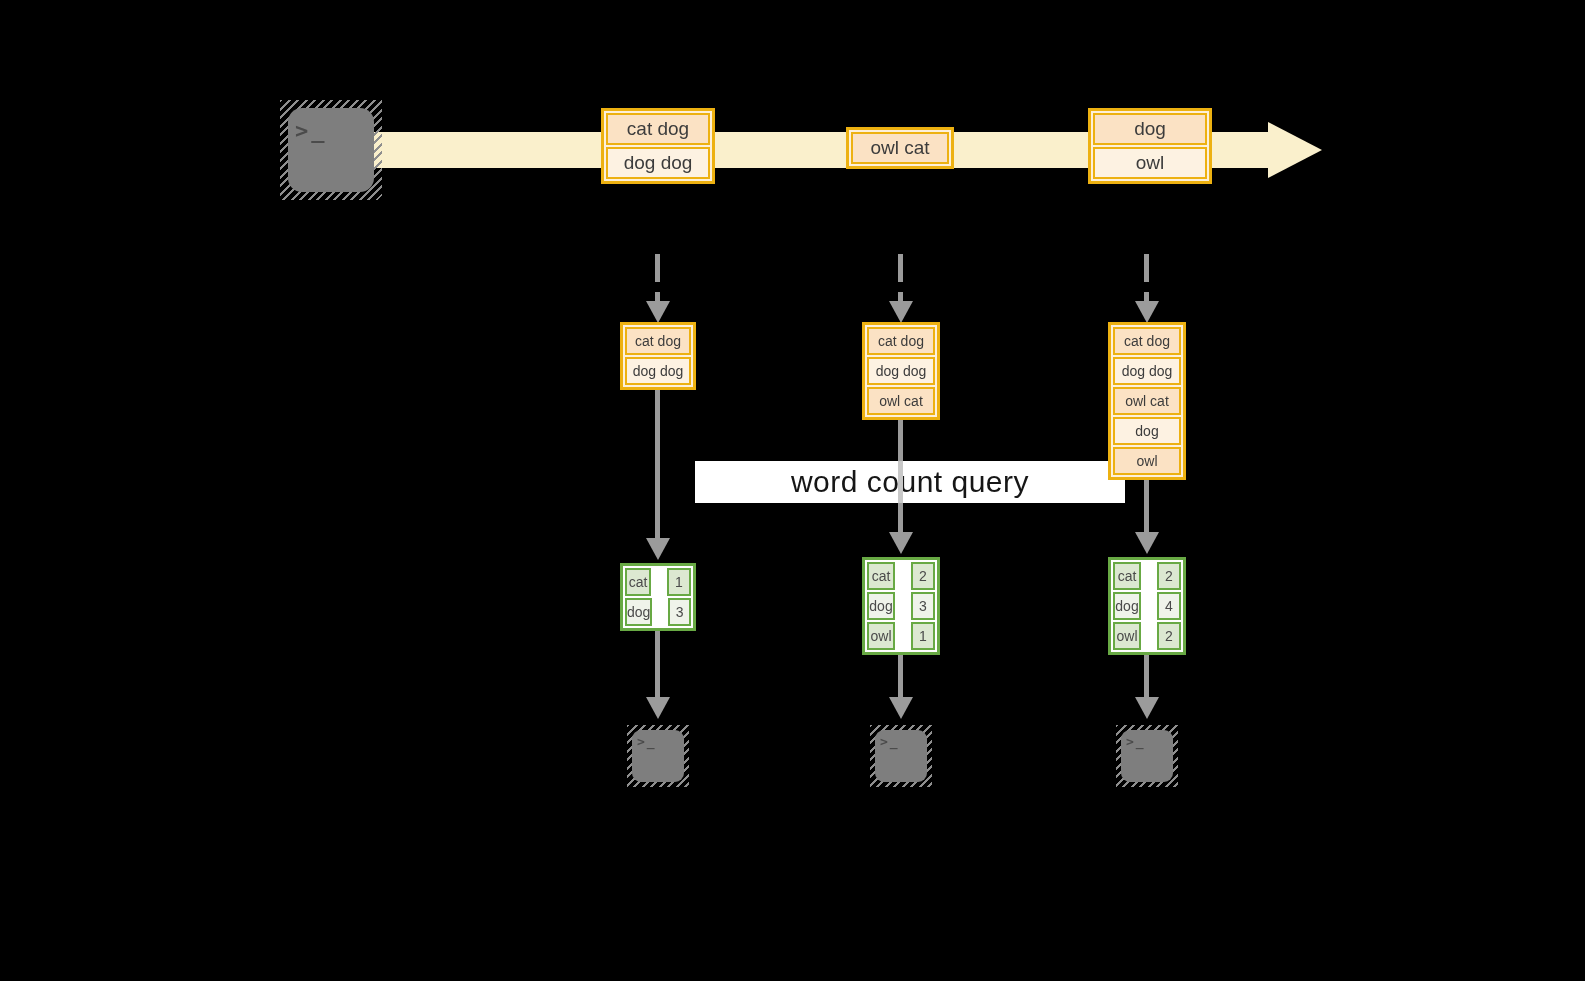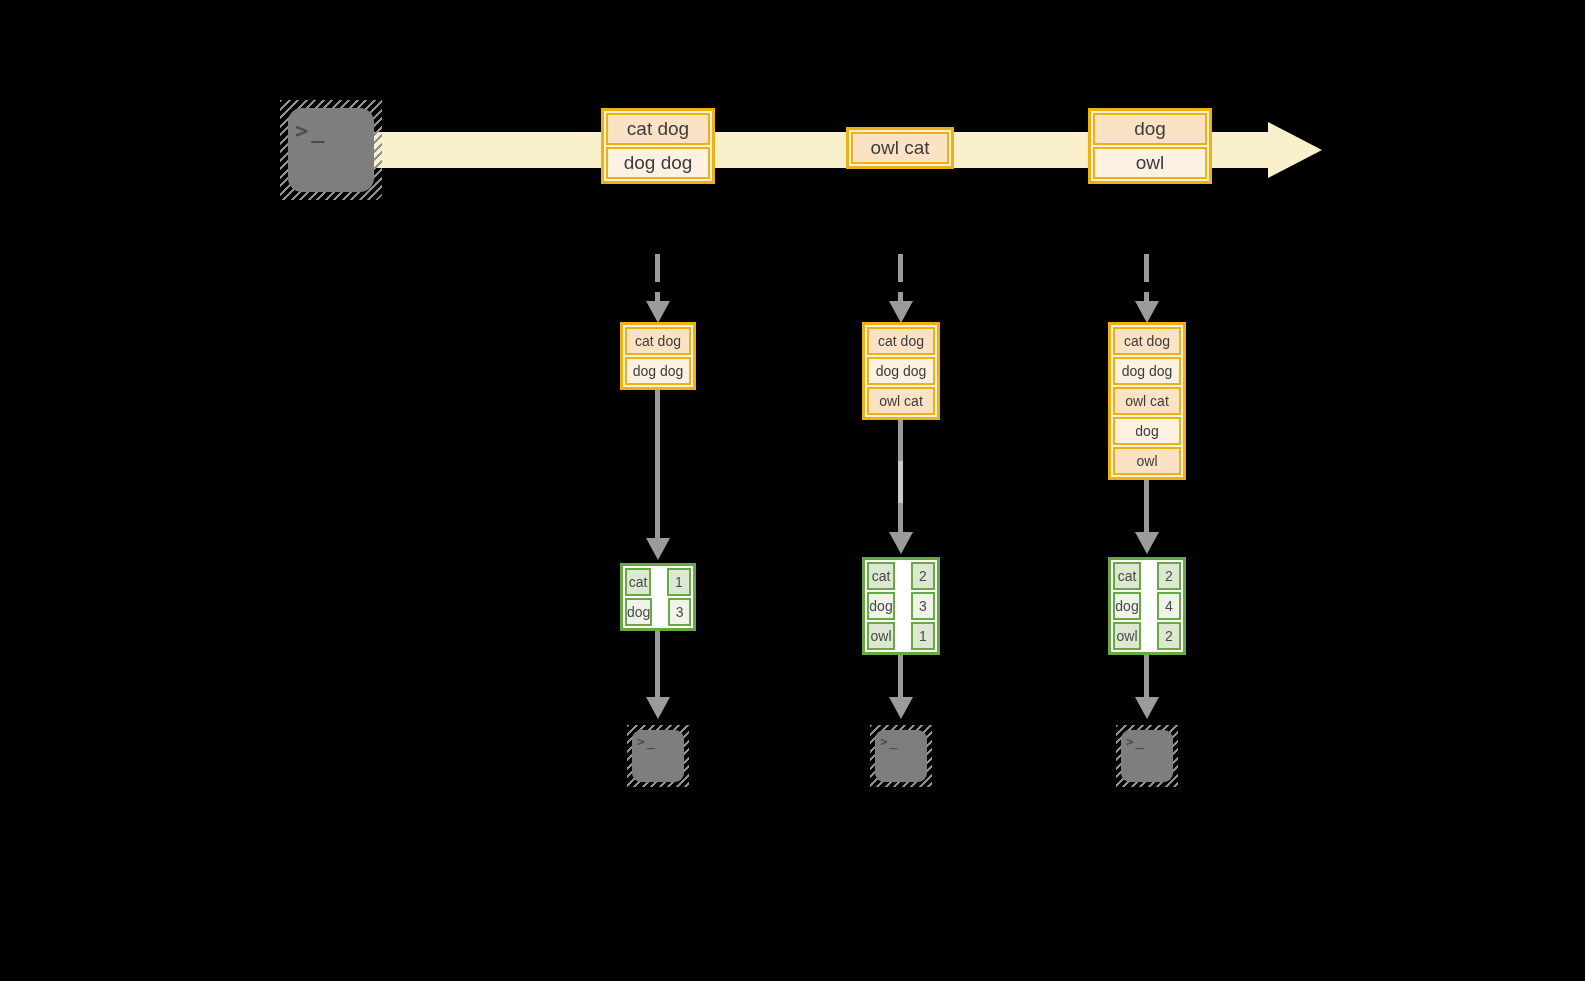--- a/index.html
+++ b/index.html
@@ -105,20 +105,23 @@
     <div class="cell f-a">owl cat</div>
   </div>
   <div class="batch mini" style="left:1108px;top:322px;width:78px;">
     <div class="cell f-a">cat dog</div>
     <div class="cell f-b">dog dog</div>
     <div class="cell f-a">owl cat</div>
     <div class="cell f-b">dog</div>
     <div class="cell f-a">owl</div>
   </div>
 
+  <div class="query-band">
+    <span>word count query</span>
+  </div>
 
   <div class="shaft" style="left:655px;top:390px;height:148px;"></div>
   <div class="head-down" style="left:646px;top:538px;"></div>
 
   <div class="shaft" style="left:898px;top:420px;height:112px;"></div>
   <div class="shaft over-band" style="left:898px;top:461px;height:42px;"></div>
   <div class="head-down" style="left:889px;top:532px;"></div>
 
   <div class="shaft" style="left:1144px;top:480px;height:52px;"></div>
   <div class="head-down" style="left:1135px;top:532px;"></div>

